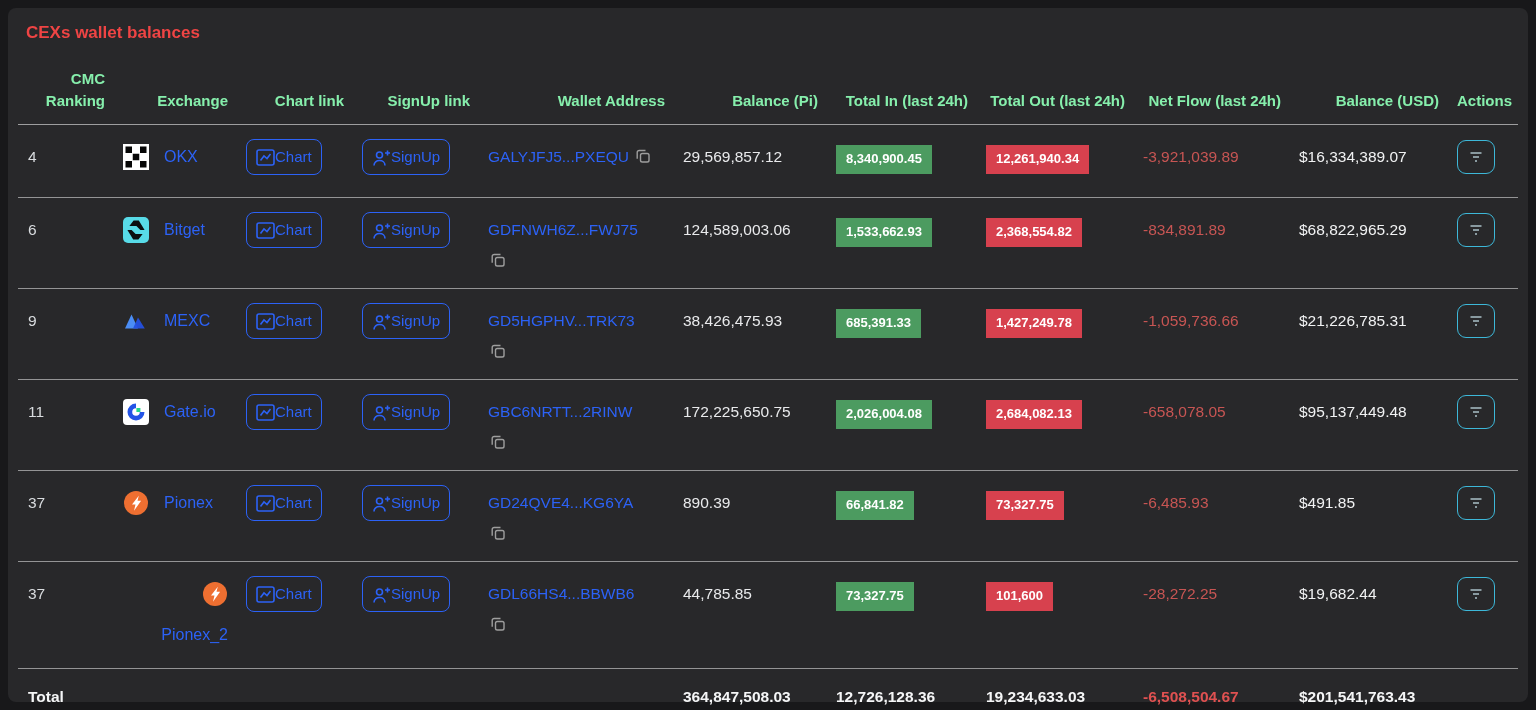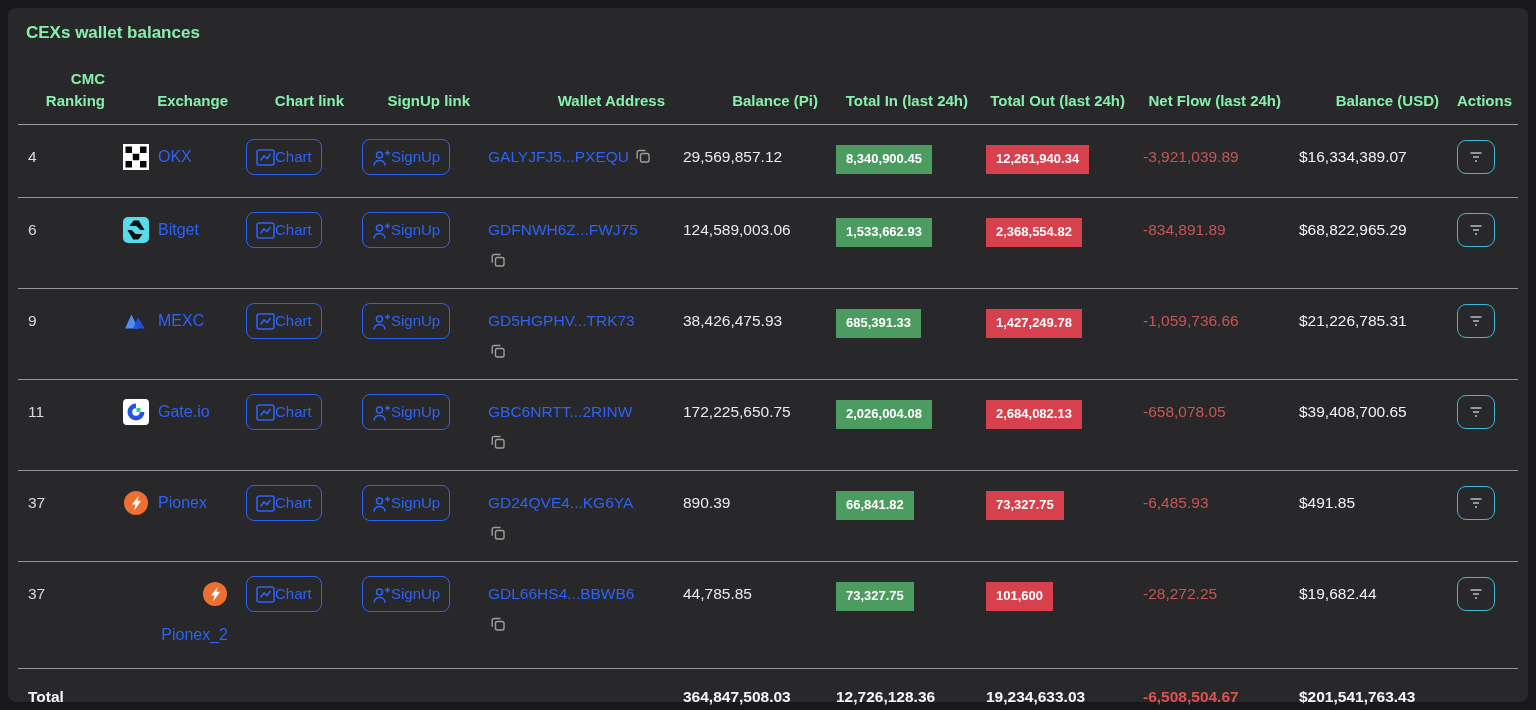--- a/index.html
+++ b/index.html
@@ -11,21 +11,21 @@
     color:#e8e8e8;
     overflow:hidden;
   }
   .card {
     margin:8px; height:694px;
     background:#28282a;
     border-radius:8px;
     padding:10px 10px 0 10px;
   }
   .page-title {
-    font-size:17px; font-weight:700; color:#86efac;
+    font-size:17px; font-weight:700; color:#ef4444;
     margin:4px 0 0 8px; line-height:22px;
   }
   table { width:100%; border-collapse:collapse; table-layout:fixed; margin-top:16px; }
   th {
     text-align:right; vertical-align:bottom;
     font-size:15px; font-weight:700; color:#86efac;
     line-height:22px;
     padding:8px 8px 12px 10px;
     border-bottom:1px solid rgba(255,255,255,0.55);
   }
@@ -35,21 +35,21 @@
     padding:20px 8px 20px 10px;
     border-bottom:1px solid rgba(255,255,255,0.5);
     color:#e9eaec;
   }
   td.btn-cell { padding-top:14px; }
   td.actions-cell { padding-top:15px; }
   td.exchange-cell { padding-top:19px; }
   .ranking { color:#d9dcdf; }
 
   .exchange-link {
-    display:inline-flex; align-items:center; gap:9px;
+    display:inline-flex; align-items:center; gap:15px;
     color:var(--link_blue); font-size:16px; text-decoration:none; cursor:pointer;
     line-height:26px;
   }
   .exchange-link.stacked { display:block;text-align:right; }
   .exchange-link.stacked .exch-name { display:block; margin-top:7px; }
   .logo { display:inline-flex; width:26px; height:26px; flex:0 0 26px; }
 
   .btn {
     display:inline-flex; align-items:center; gap:0;
     padding:6px 9px;
@@ -335,21 +335,21 @@
         <td class="wallet-cell copy-below">
           <a class="wallet-link">GBC6NRTT...2RINW</a><button class="copy-btn"><svg width="16" height="16" viewBox="0 0 16 16" fill="none" stroke="#9e9e9e" stroke-width="1.4">
                 <rect x="5.5" y="5.5" width="8.5" height="8.5" rx="1.8"></rect>
                 <path d="M10.5 2.5H4.2A2 2 0 0 0 2.2 4.5v6.3"></path>
               </svg></button>
         </td>
         <td>172,225,650.75</td>
         <td><span class="pill green">2,026,004.08</span></td>
         <td><span class="pill red">2,684,082.13</span></td>
         <td class="netflow">-658,078.05</td>
-        <td class="usd">$39,408,700.65</td>
+        <td class="usd">$95,137,449.48</td>
         <td class="actions-cell">
           <button class="actions-btn">
             <svg width="16" height="12" viewBox="0 0 16 12" fill="none" stroke="#a9c0c8" stroke-width="1.7">
                 <path d="M2.5 2h11M5 6h6M7 10h2"></path>
               </svg>
           </button>
         </td>
       </tr>
 
       <tr>

